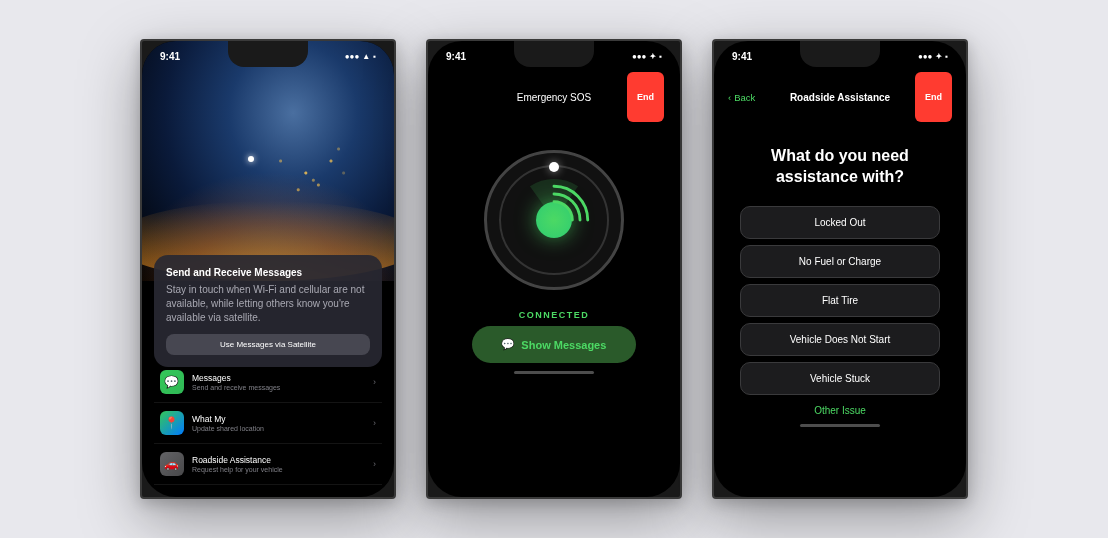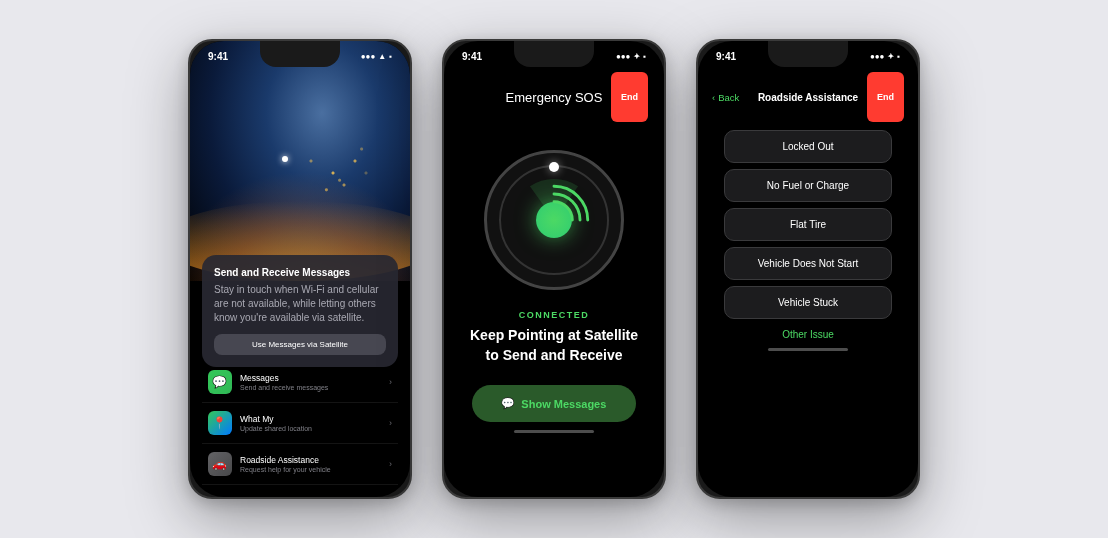--- a/index.html
+++ b/index.html
@@ -11,24 +11,24 @@
       display: flex;
       align-items: center;
       justify-content: center;
       gap: 30px;
       font-family: -apple-system, BlinkMacSystemFont, 'SF Pro Display', 'Helvetica Neue', sans-serif;
       overflow: hidden;
     }
 
     
     .phone {
-      width: 224px;
+      width: 256px;
       height: 460px;
       background: #1a1a1a;
-      border-radius: 24px;
+      border-radius: 4px;
       position: relative;
       box-shadow: 0 20px 60px rgba(0,0,0,0.35), 0 4px 15px rgba(0,0,0,0.2);
       overflow: hidden;
       border: 2px solid #3a3a3a;
       flex-shrink: 0;
     }
 
     .phone::before {
       content: '';
       position: absolute;
@@ -204,21 +204,21 @@
       display: flex;
       justify-content: space-between;
       align-items: center;
       padding: 6px 16px 8px;
       position: relative;
       z-index: 5;
     }
 
     .phone2-header .title {
       color: white;
-      font-size: 13px;
+      font-size: 10px;
       font-weight: 500;
       position: absolute;
       left: 50%;
       transform: translateX(-50%);
     }
 
     .end-btn {
       background: #ff3b30;
       color: white;
       font-size: 9px;
@@ -487,23 +487,20 @@
               <path d="M 55 55 L 30 20 A 45 45 0 0 1 80 20 Z" fill="rgba(76,217,100,0.15)"></path>
             </svg>
           </div>
           <div class="compass-dot-outer"></div>
           <div class="compass-center-dot"></div>
         </div>
       </div>
     </div>
 
     <div class="connected-text">CONNECTED</div>
-    <div class="keep-pointing-text">
-      Keep Pointing at Satellite<br>to Send and Receive
-    </div>
 
     <div style="display:flex; justify-content:center; padding: 0 20px;">
       <button class="show-messages-btn">
         <span>💬</span>
         <span>Show Messages</span>
       </button>
     </div>
 
     <div class="home-indicator"></div>
   </div>
@@ -522,20 +519,21 @@
 
     <div class="phone3-header">
       <span class="back-btn">
         <span>‹</span>
         <span>Back</span>
       </span>
       <span class="title">Roadside Assistance</span>
       <span class="end-btn" style="margin-left:auto;">End</span>
     </div>
 
+    <div class="phone3-question">What do you need assistance with?</div>
 
     <div class="assistance-list">
       <div class="assistance-item">Locked Out</div>
       <div class="assistance-item">No Fuel or Charge</div>
       <div class="assistance-item">Flat Tire</div>
       <div class="assistance-item">Vehicle Does Not Start</div>
       <div class="assistance-item">Vehicle Stuck</div>
     </div>
 
     <div class="other-issue">Other Issue</div>

